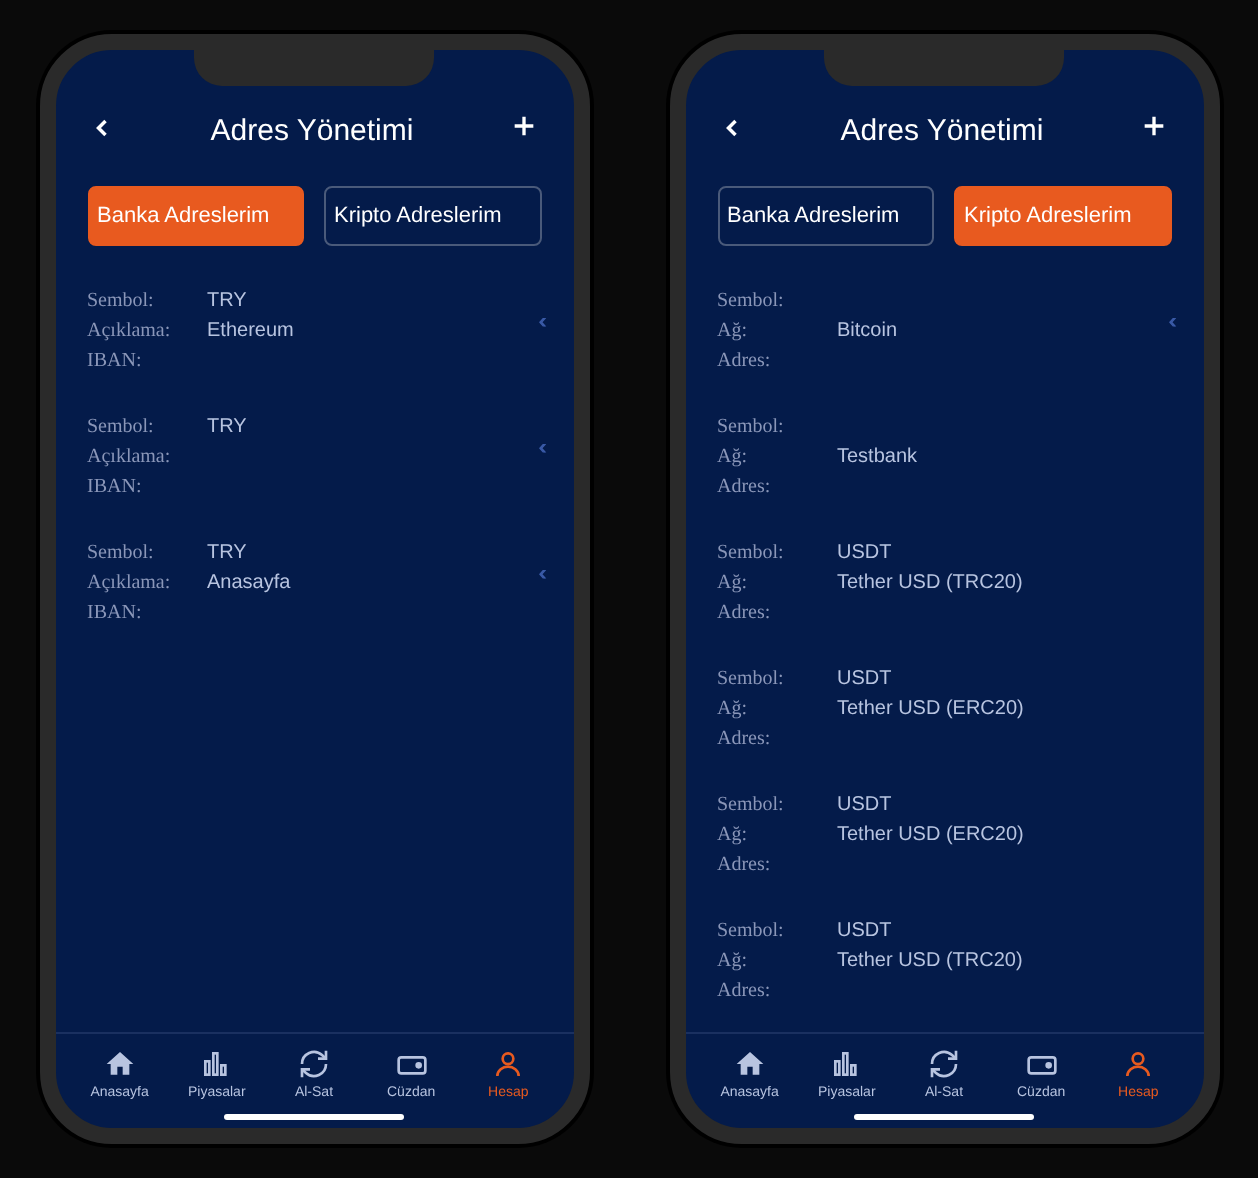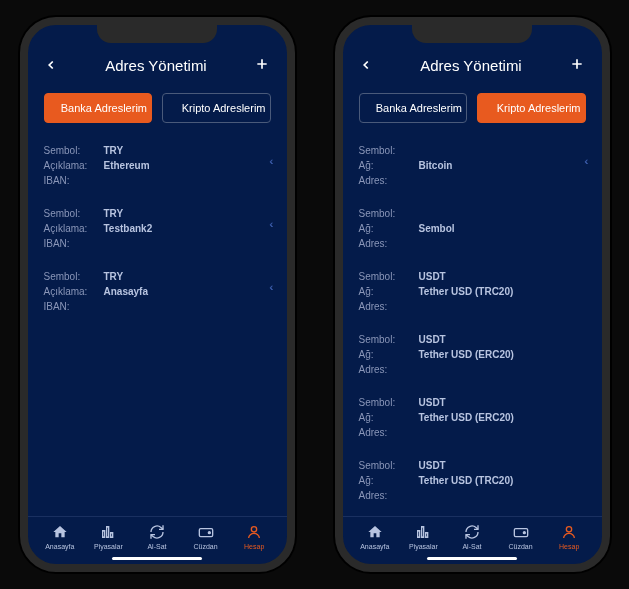--- a/index.html
+++ b/index.html
@@ -58,21 +58,21 @@
       color: #fff;
     }
     .tabs {
       display: flex;
       gap: 10px;
       padding: 8px 16px 14px;
     }
     .tab {
       flex: 1;
       padding: 8px 4px;
-      text-align: right;
+      text-align: left;
       font-size: 11px;
       border-radius: 4px;
       border: 1px solid #4a5a7a;
       color: #fff;
     }
     .tab.active {
       background: #e85a1f;
       border-color: #e85a1f;
     }
     .content {
@@ -86,25 +86,25 @@
     }
     .row {
       display: flex;
       padding: 2px 0;
       font-size: 10px;
       color: #8a96b8;
     }
     .row-label {
       width: 60px;
       color: #8a96b8;
+      font-family: Liberation Serif, serif;
     }
     .row-value {
       flex: 1;
       color: #b8c4e0;
-      font-weight: bold;
     }
     .chevrons {
       position: absolute;
       right: 0;
       top: 18px;
       color: #3b5ba8;
       font-size: 11px;
       letter-spacing: -3px;
     }
     .bottom-nav {
@@ -184,21 +184,20 @@
           </div>
     <div class="chevrons">‹‹</div>
   </div>
         <div class="entry">
     <div class="row">
             <span class="row-label">Sembol:</span>
             <span class="row-value">TRY</span>
           </div>
     <div class="row">
             <span class="row-label">Açıklama:</span>
-            <span class="row-value">Testbank2</span>
           </div>
     <div class="row">
             <span class="row-label">IBAN:</span>
             <span class="row-value"></span>
           </div>
     <div class="chevrons">‹‹</div>
   </div>
         <div class="entry">
     <div class="row">
             <span class="row-label">Sembol:</span>
@@ -303,21 +302,21 @@
             <span class="row-value"></span>
           </div>
           <div class="chevrons">‹‹</div>
         </div>
         <div class="entry">
           <div class="row">
             <span class="row-label">Sembol:</span>
           </div>
           <div class="row">
             <span class="row-label">Ağ:</span>
-            <span class="row-value">Sembol</span>
+            <span class="row-value">Testbank</span>
           </div>
     <div class="row">
             <span class="row-label">Adres:</span>
             <span class="row-value"></span>
           </div>
         </div>
         <div class="entry">
           <div class="row">
             <span class="row-label">Sembol:</span>
             <span class="row-value">USDT</span>

